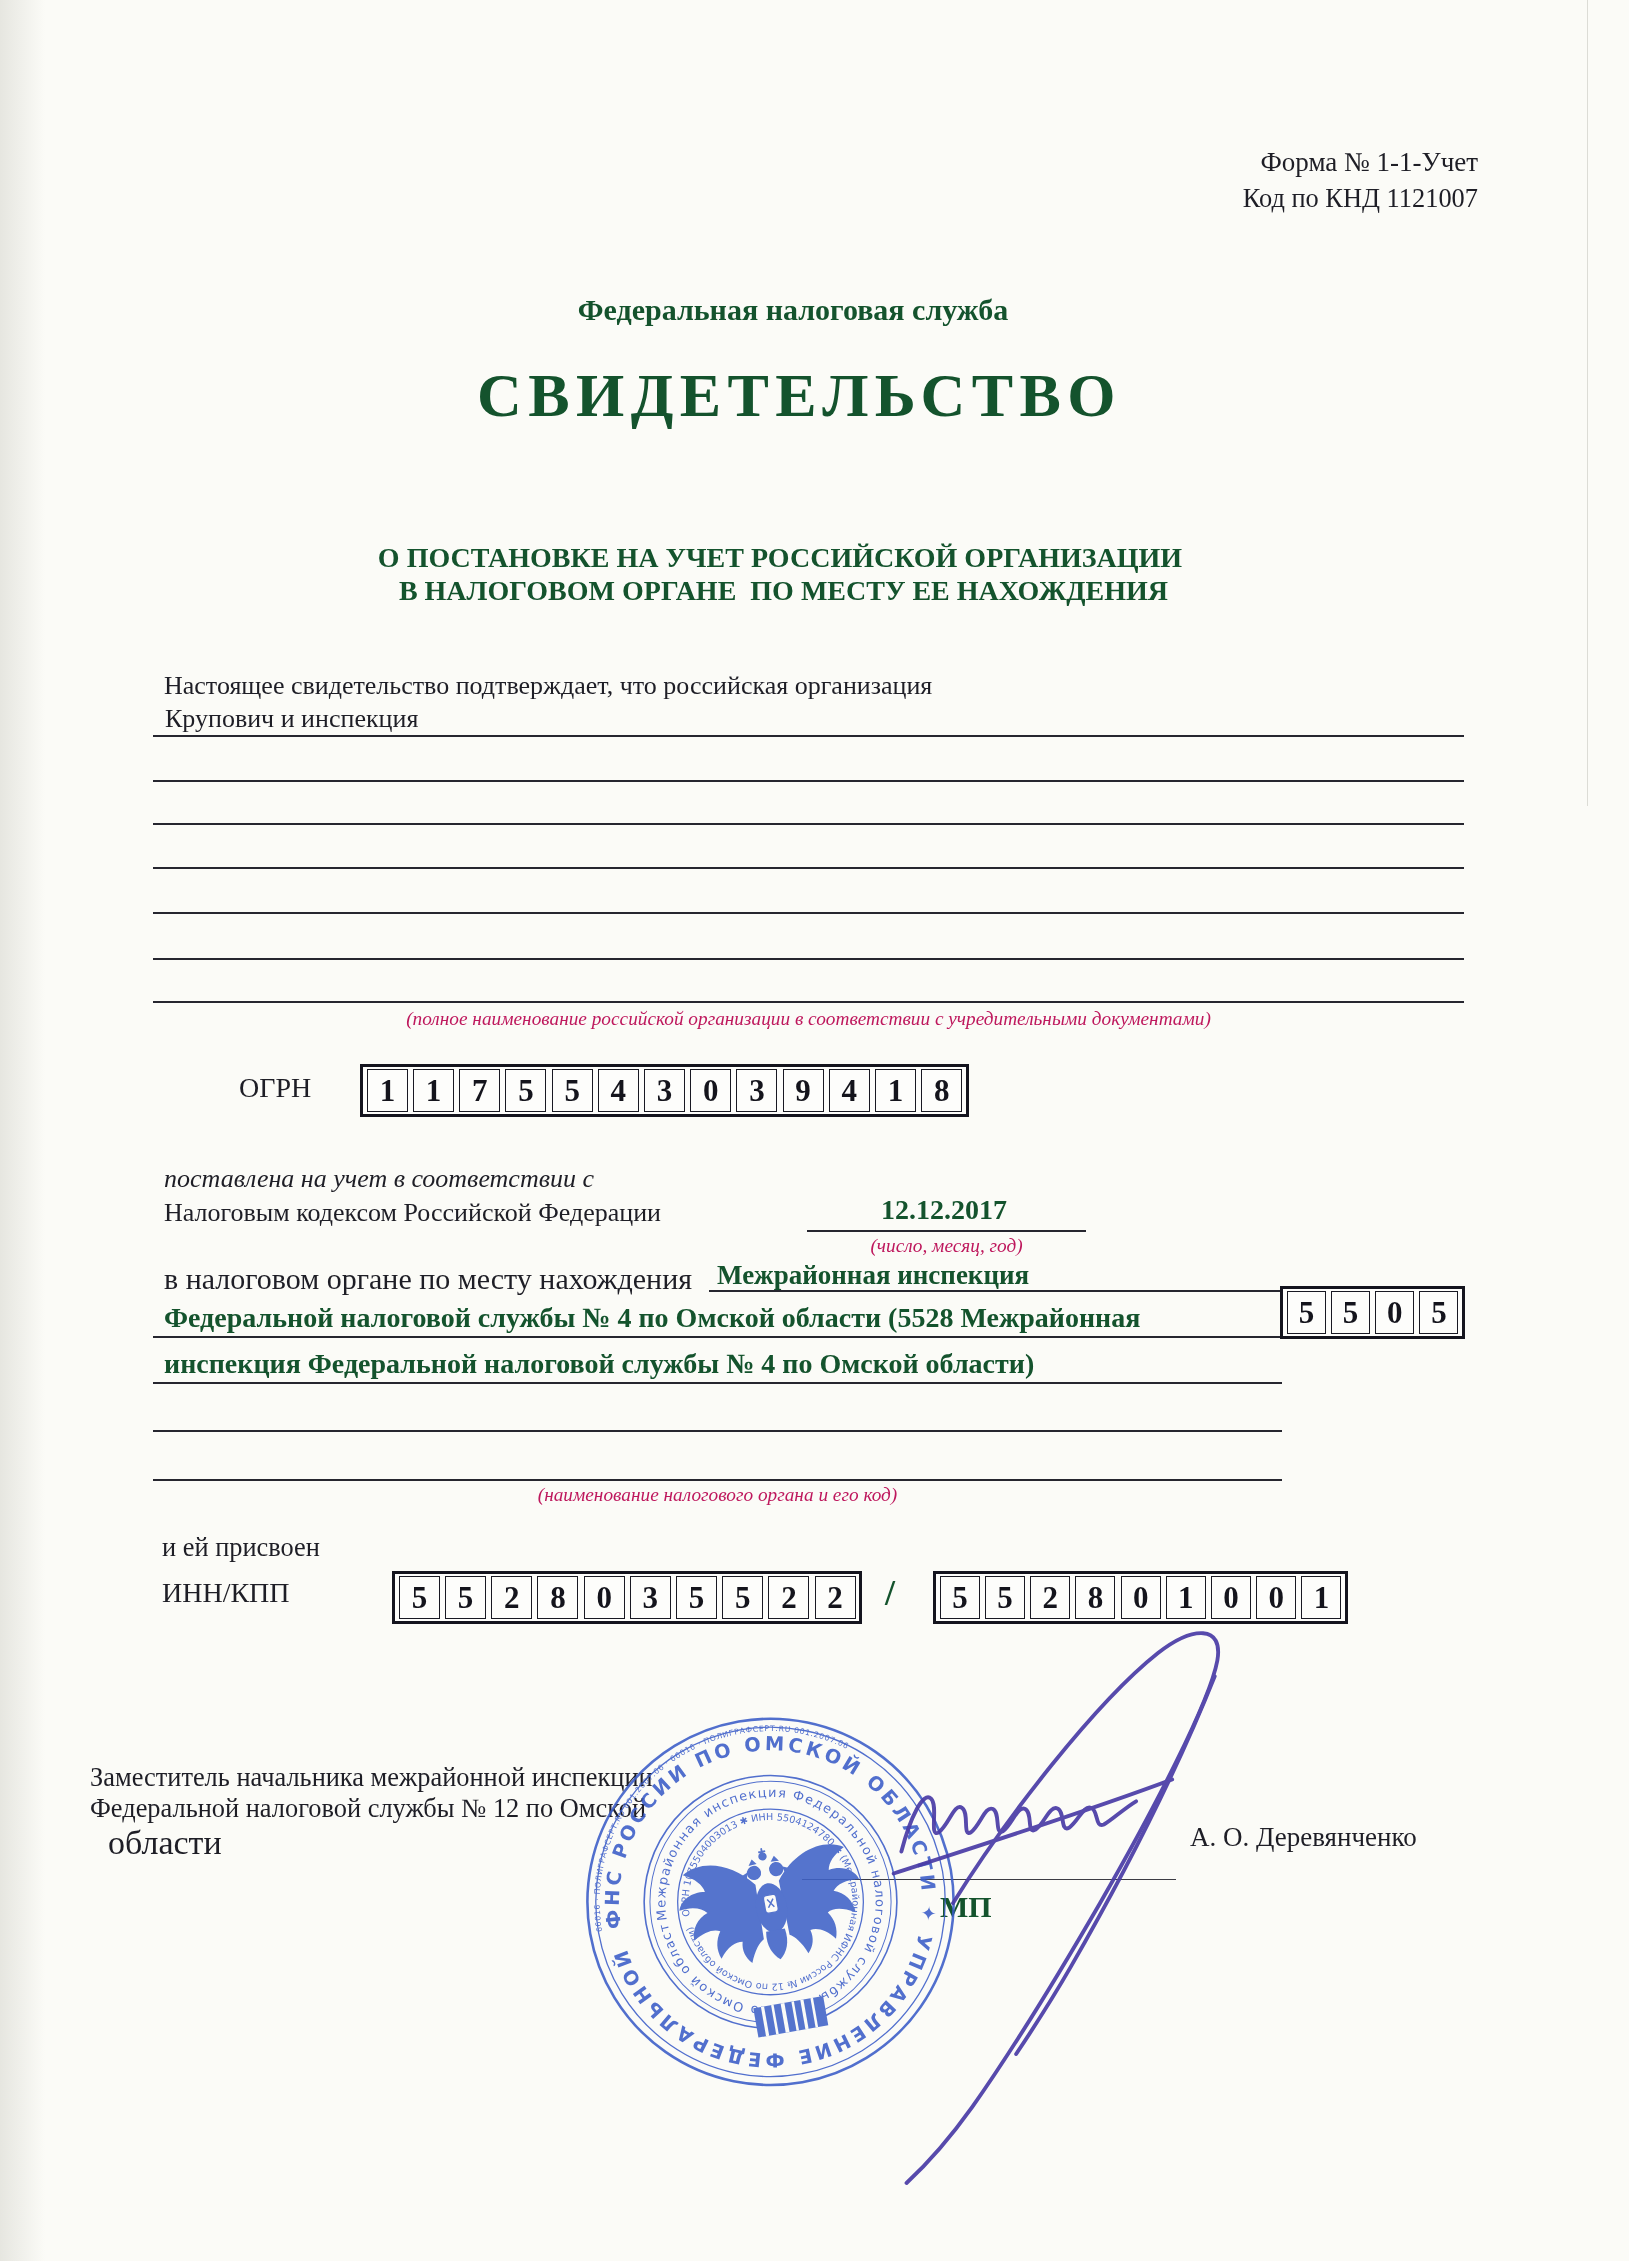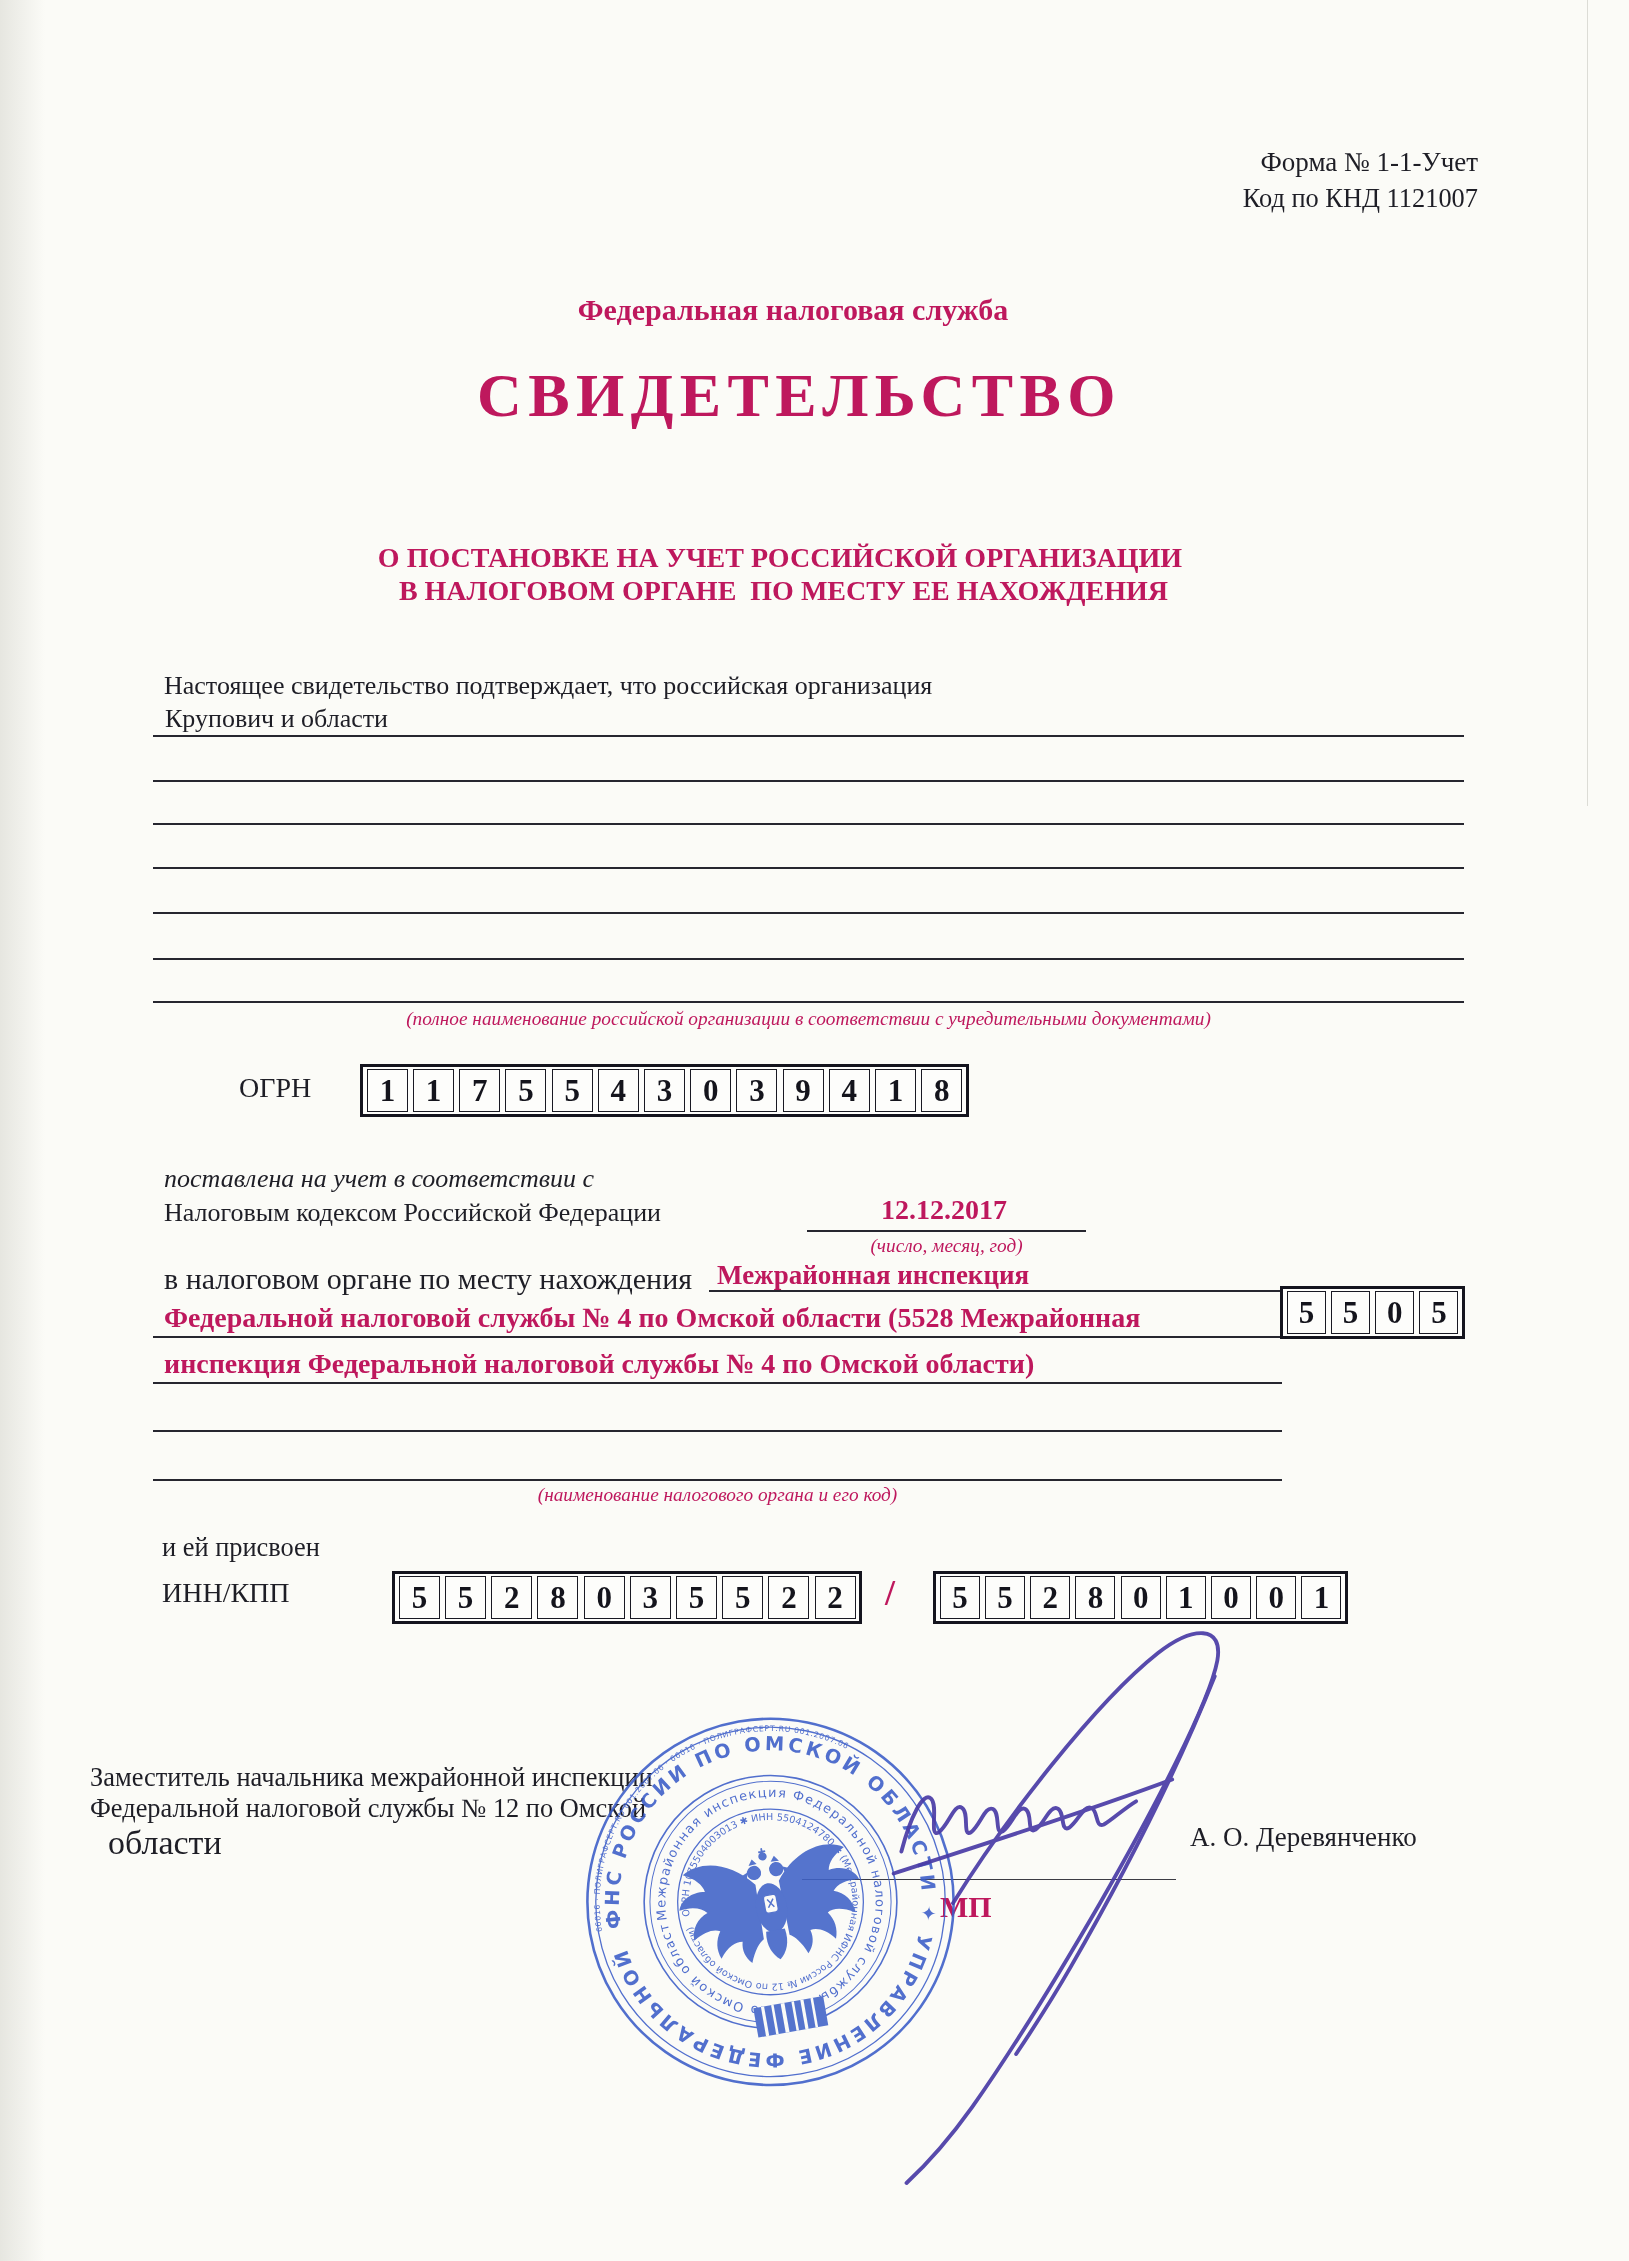--- a/index.html
+++ b/index.html
@@ -5,21 +5,21 @@
   html,body{margin:0;padding:0;background:#9a9a96;}
   #page{
     position:relative;width:1630px;height:2261px;margin:0 auto;
     background:#fbfbf7;color:#1e1e26;overflow:hidden;
     font-family:"Liberation Serif",serif;
   }
   #page *{box-sizing:border-box;}
   #page::before{content:"";position:absolute;left:0;top:0;bottom:0;width:45px;
     background:linear-gradient(90deg,#e6e6e0,rgba(255,255,255,0));pointer-events:none;}
   .abs{position:absolute;white-space:nowrap;}
-  .b{font-weight:bold;color:#be185d;}
+  .b{font-weight:bold;color:#14532d;}
   .ul{position:absolute;height:1.9px;background:#26262f;}
   .thin{height:1.3px;background:#3c3c44;}
   .cap{position:absolute;font-style:italic;text-align:center;color:#be185d;}
   .digit-row{position:absolute;display:flex;gap:5.2px;height:53px;
     border:3.2px solid #14141e;padding:1.9px 3.9px;align-items:stretch;background:rgba(255,255,255,.5);}
   .cell{display:flex;align-items:center;justify-content:center;
     border:1.9px solid #191923;font-weight:bold;font-size:31px;color:#14141c;}
   .row-ogrn .cell{width:41px;}
   .row-code .cell{width:39px;}
   .row-inn  .cell{width:41px;}
@@ -37,21 +37,21 @@
 
   <div class="abs" style="right:152px;top:147px;font-size:27px;text-align:right;">Форма № 1-1-Учет</div>
   <div class="abs" style="right:152px;top:183px;font-size:26.4px;text-align:right;">Код по КНД 1121007</div>
 
   <div class="abs b" style="left:0;top:293px;width:1586px;text-align:center;font-size:30px;">Федеральная налоговая служба</div>
   <div class="abs b" style="left:0;top:360px;width:1599px;text-align:center;font-size:62px;letter-spacing:6.4px;">СВИДЕТЕЛЬСТВО</div>
   <div class="abs b" style="left:0;top:542px;width:1560px;text-align:center;font-size:28px;">О ПОСТАНОВКЕ НА УЧЕТ РОССИЙСКОЙ ОРГАНИЗАЦИИ</div>
   <div class="abs b" style="left:0;top:575px;width:1567px;text-align:center;font-size:28px;white-space:pre;">В НАЛОГОВОМ ОРГАНЕ  ПО МЕСТУ ЕЕ НАХОЖДЕНИЯ</div>
 
   <div class="abs" style="left:164px;top:671px;font-size:26px;">Настоящее свидетельство подтверждает, что российская организация</div>
-  <div class="abs" style="left:165px;top:704px;font-size:26px;">Крупович и области</div>
+  <div class="abs" style="left:165px;top:704px;font-size:26px;">Крупович и инспекция</div>
 
   <div class="ul" style="left:153px;top:735px;width:1311px;"></div>
   <div class="ul" style="left:153px;top:780px;width:1311px;"></div>
   <div class="ul" style="left:153px;top:823px;width:1311px;"></div>
   <div class="ul" style="left:153px;top:867px;width:1311px;"></div>
   <div class="ul" style="left:153px;top:912px;width:1311px;"></div>
   <div class="ul" style="left:153px;top:958px;width:1311px;"></div>
   <div class="ul" style="left:153px;top:1001px;width:1311px;"></div>
   <div class="cap" style="left:153px;top:1008px;width:1311px;font-size:19.3px;">(полное наименование российской организации в соответствии с учредительными документами)</div>
 

